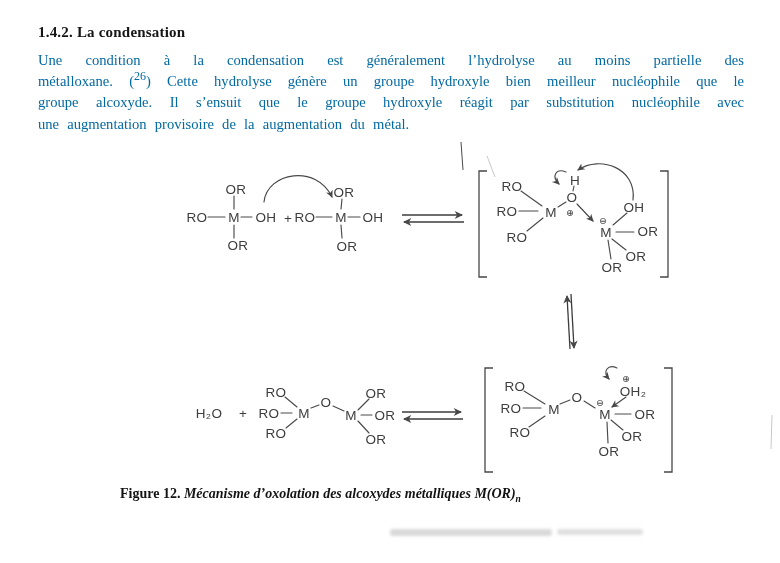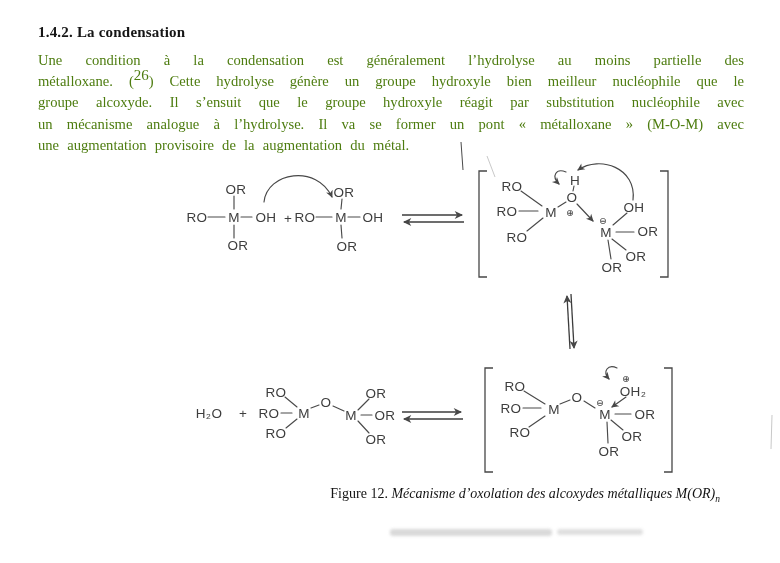--- a/index.html
+++ b/index.html
@@ -6,28 +6,28 @@
   body{
     width:780px;height:563px;position:relative;background:#ffffff;overflow:hidden;
     font-family:"Liberation Serif","DejaVu Serif",serif;color:#1c1c1c;
   }
   .heading{
     position:absolute;left:38px;top:24px;font-size:15px;font-weight:bold;
     letter-spacing:.2px;color:#151515;
   }
   .para{
     position:absolute;left:38px;top:50px;width:706px;
-    font-size:14.6px;line-height:21.2px;text-align:justify;color:#4d7c0f;
+    font-size:14.6px;line-height:21.2px;text-align:justify;color:#0369a1;
   }
   .jline{text-align:justify;text-align-last:justify;}
   .lastline{text-align:left;word-spacing:4.5px;}
-  .para sup{font-size:15px;line-height:0;vertical-align:super;}
+  .para sup{font-size:12px;line-height:0;vertical-align:super;}
   .caption{
-    position:absolute;left:120px;top:486px;width:600px;text-align:right;
-    font-size:14px;font-weight:normal;color:#131313;white-space:nowrap;
+    position:absolute;left:120px;top:486px;width:600px;text-align:left;
+    font-size:14px;font-weight:bold;color:#131313;white-space:nowrap;
   }
   .cap-title{font-style:italic;}
   .cap-sub{font-style:italic;font-size:9.5px;}
   svg.fig{position:absolute;left:0;top:140px;width:780px;height:340px;}
   svg.fig text{
     font-family:"Liberation Sans","DejaVu Sans",sans-serif;font-size:13.5px;
     fill:#3e3e3e;text-anchor:middle;dominant-baseline:central;letter-spacing:.3px;
   }
   svg.fig text.chg{font-size:9.5px;fill:#474747;letter-spacing:0;}
   .bond{stroke:#4a4a4a;stroke-width:1.15;fill:none;stroke-linecap:round;}
@@ -43,21 +43,20 @@
 </style>
 </head>
 <body>
 
 <div class="heading">1.4.2. La condensation</div>
 
 <div class="para">
   <div class="jline">Une condition à la condensation est généralement l’hydrolyse au moins partielle des</div>
   <div class="jline"><span>métalloxane. (</span><sup>26</sup><span>) Cette hydrolyse génère un groupe hydroxyle bien meilleur nucléophile que le</span></div>
   <div class="jline">groupe alcoxyde. Il s’ensuit que le groupe hydroxyle réagit par substitution nucléophile avec</div>
-  <div class="jline">un mécanisme analogue à l’hydrolyse. Il va se former un pont «  métalloxane » (M-O-M) avec</div>
   <div class="lastline">une augmentation provisoire de la augmentation du métal.</div>
 </div>
 
 <svg class="fig" viewBox="0 140 780 340">
   <defs>
     <marker id="ah" markerWidth="8" markerHeight="8" refX="6.2" refY="4" orient="auto">
       <path d="M0.6,0.9 L7,4 L0.6,7.1 L2.4,4 Z" fill="#474747"></path>
     </marker>
   </defs>
 

